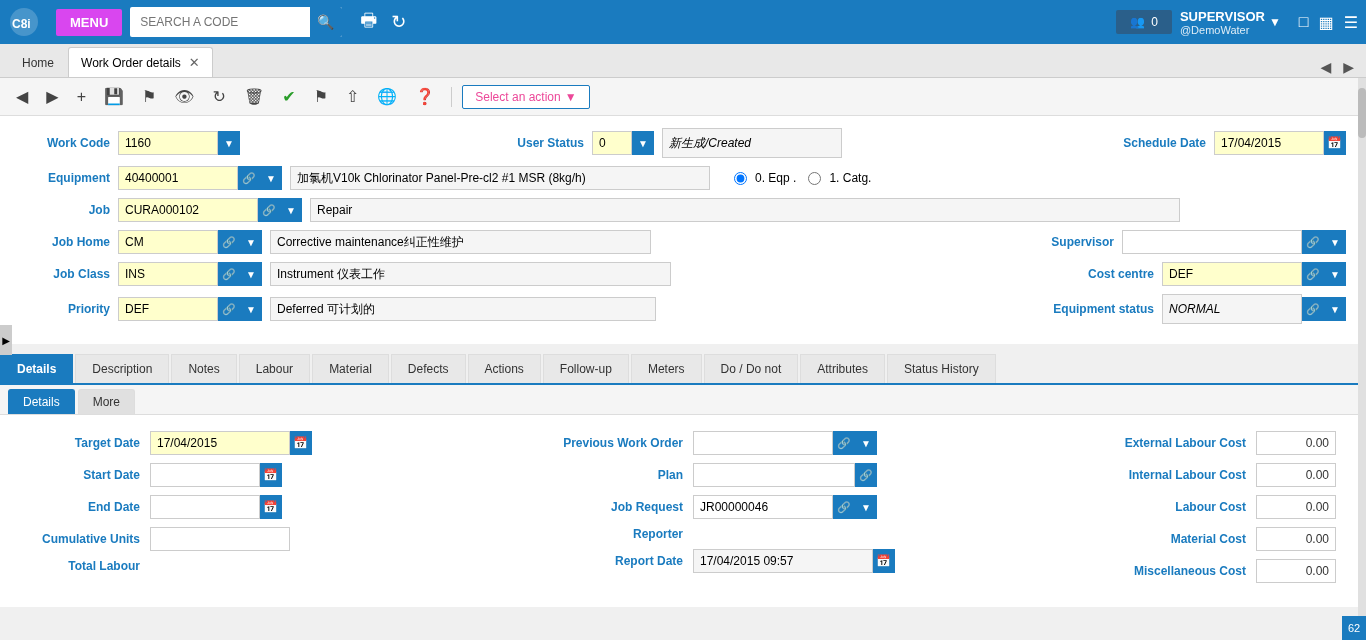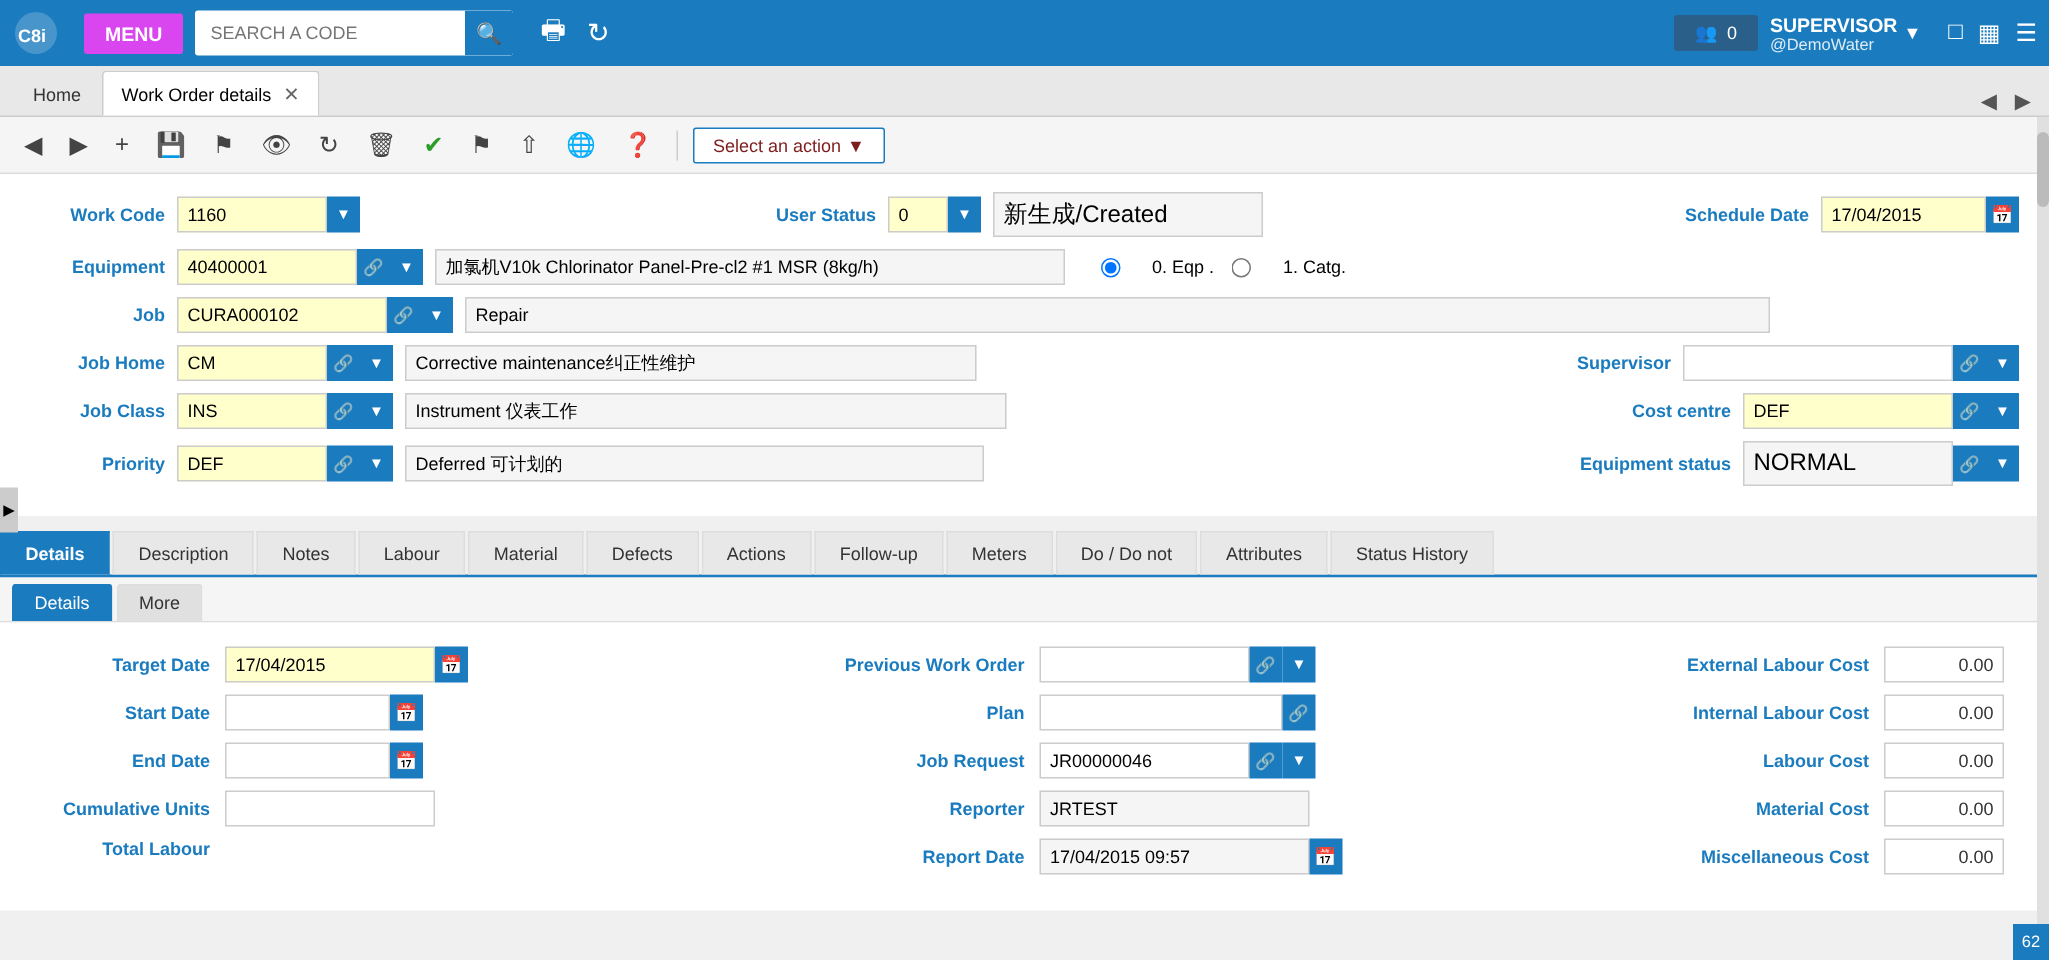--- a/index.html
+++ b/index.html
@@ -167,21 +167,21 @@
       cursor: pointer;
       color: #444;
       font-size: 16px;
       padding: 4px 6px;
       border-radius: 2px;
     }
     .toolbar-separator { width: 1px; height: 20px; background: #ccc; margin: 0 4px; }
     .action-btn {
       background: white;
       border: 1px solid #1a7bbf;
-      color: #7f1d1d;
+      color: #ec4899;
       padding: 4px 12px;
       cursor: pointer;
       border-radius: 2px;
       font-size: 12px;
       display: flex;
       align-items: flex-end;
       gap: 4px;
     }
     .form-row {
       display: flex;
@@ -207,22 +207,23 @@
       background: white;
       border: 1px solid #ccc;
       padding: 3px 6px;
       font-size: 12px;
       height: 24px;
     }
     .form-input-readonly {
       background: #f5f5f5;
       border: 1px solid #ccc;
       padding: 14px 6px;
-      font-size: 16px;
-      height: 24px;
+      font-size: 12px;
+      height: 24px;
+      font-style: italic;
     }
     .input-with-btn {
       display: flex;
       align-items: center;
     }
     .icon-btn {
       background: #1a7bbf;
       border: none;
       color: white;
       width: 22px;
@@ -254,21 +255,21 @@
       flex: 1;
     }
     .radio-group {
       display: flex;
       align-items: center;
       gap: 12px;
     }
     .radio-item {
       display: flex;
       align-items: center;
-      gap: 21px;
+      gap: 8px;
       font-size: 12px;
     }
 
     
     .section-tabs {
       display: flex;
       background: #f0f0f0;
       border-bottom: 2px solid #1a7bbf;
       margin-top: 10px;
     }
@@ -654,21 +655,20 @@
         <div class="detail-row">
           <span class="detail-label" style="min-width:130px;">Job Request</span>
           <div class="input-with-btn">
             <input class="detail-input-white" value="JR00000046" style="width: 140px;">
             <button class="icon-btn">🔗</button>
             <button class="dropdown-btn">▼</button>
           </div>
         </div>
         <div class="detail-row">
           <span class="detail-label" style="min-width:130px;">Reporter</span>
-          <input class="detail-input-readonly" value="JRTEST" style="width: 180px; background: rgb(245, 245, 245);">
         </div>
         <div class="detail-row">
           <span class="detail-label" style="min-width:130px;">Report Date</span>
           <div class="input-with-btn">
             <input class="detail-input-readonly" value="17/04/2015 09:57" style="width: 180px; background: rgb(245, 245, 245);">
             <button class="calendar-btn">📅</button>
           </div>
         </div>
       </div>
 

